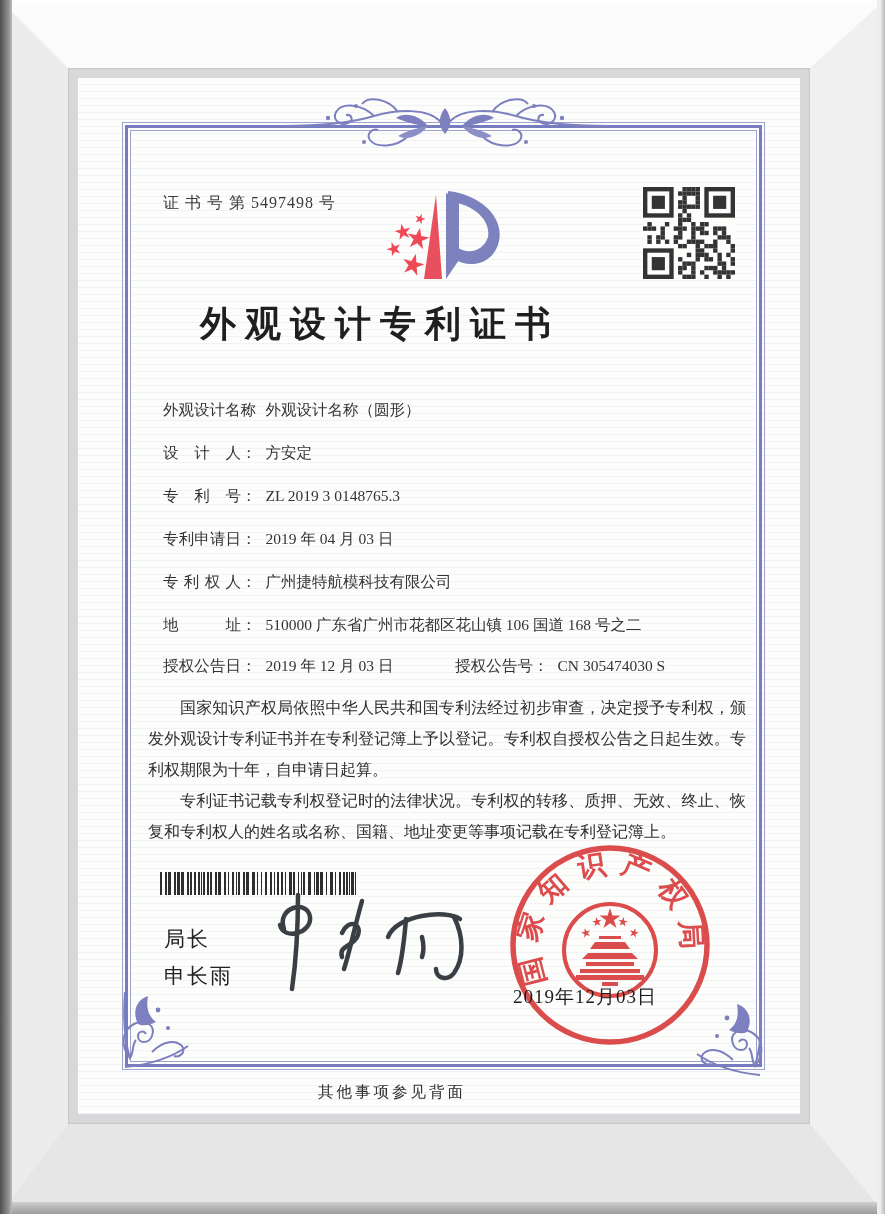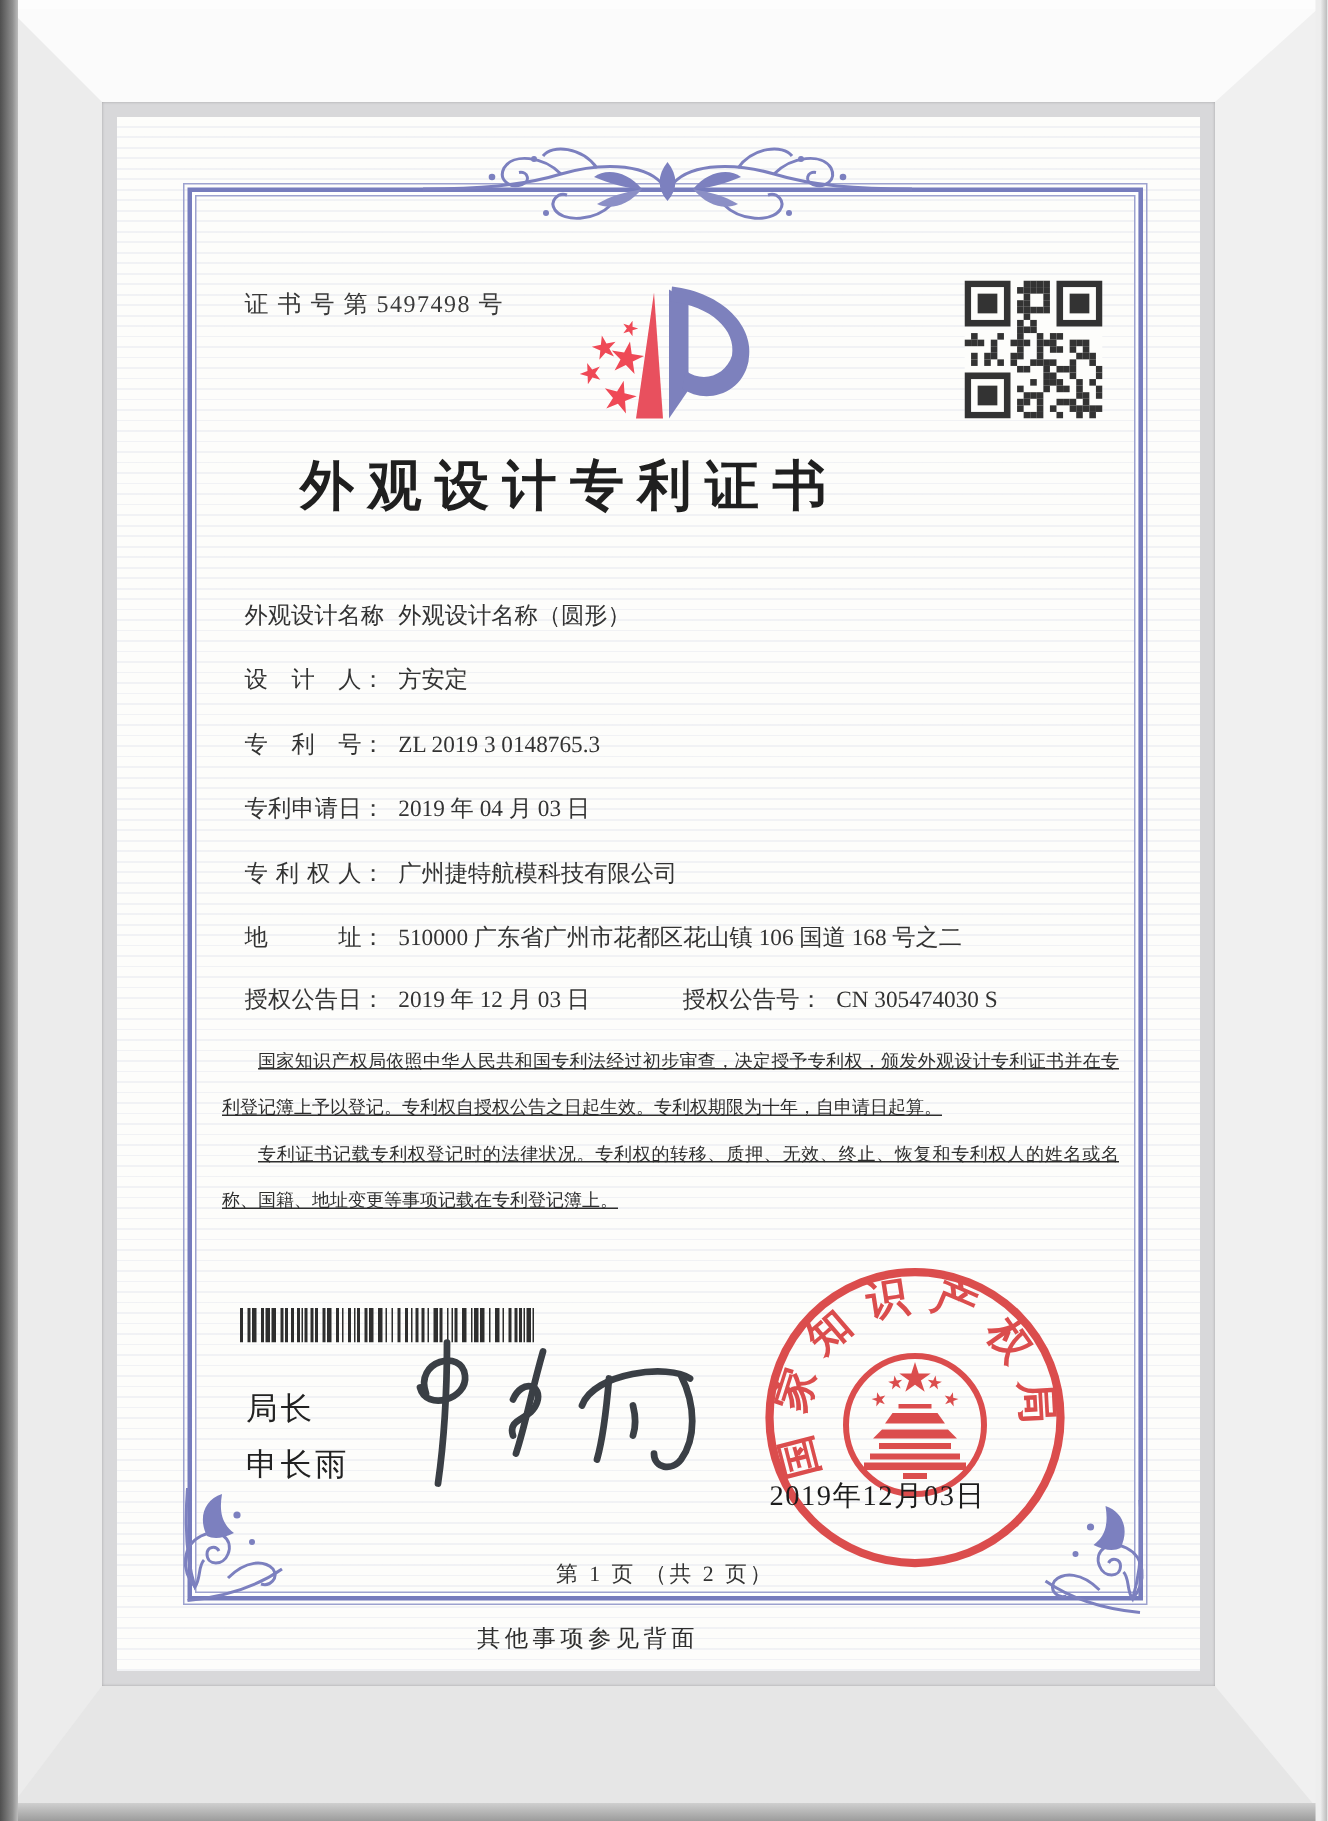--- a/index.html
+++ b/index.html
@@ -48,21 +48,21 @@
   .certno{position:absolute;left:163px;top:193px;font-size:16px;letter-spacing:1px;color:#3a3a3a;}
   .title{
     position:absolute;left:125px;top:300px;width:510px;text-align:center;
     font-size:36px;font-weight:bold;letter-spacing:9px;color:#1f1f1f;
   }
   .frow{position:absolute;left:163px;font-size:15.5px;white-space:nowrap;color:#333;}
   .flabel{display:inline-block;width:78px;text-align:justify;text-align-last:justify;vertical-align:bottom;}
   .fcolon{margin-right:9px;}
   .fpair2{position:absolute;left:292px;top:0;}
   .paras{position:absolute;left:148px;top:692px;width:598px;
-    font-size:12px;line-height:31px;text-align:justify;color:#2e2e2e;text-decoration:underline;}
+    font-size:16px;line-height:31px;text-align:justify;color:#2e2e2e;}
   .paras p{margin:0;text-indent:2em;}
   .sig-label{position:absolute;left:164px;font-size:21px;letter-spacing:2px;color:#222;
     font-family:"Liberation Sans","DejaVu Sans",sans-serif;}
   .pageinfo{position:absolute;left:125px;top:1040px;width:637px;text-align:center;
     font-size:14.5px;letter-spacing:2px;color:#333;}
   .backnote{position:absolute;left:78px;top:1082px;width:628px;text-align:center;
     font-size:15.5px;letter-spacing:3px;color:#2e2e2e;}
   .sealdate{position:absolute;left:513px;top:984px;width:170px;font-size:19px;
     letter-spacing:1px;color:#1c1c1c;z-index:6;}
   svg{display:block;}
@@ -391,16 +391,15 @@
         <path d="M-20,4 L20,4 L15,-3 L-15,-3 Z"></path>
         <path d="M-28,14 L28,14 L22,8 L-22,8 Z"></path>
         <rect x="-24" y="17" width="48" height="4"></rect>
         <rect x="-30" y="24" width="60" height="4"></rect>
         <rect x="-34" y="30" width="68" height="5"></rect>
         <rect x="-8" y="37" width="16" height="4"></rect>
       </g>
     </svg>
     <div class="sealdate">2019年12月03日</div>
 
-    <div class="pageinfo">第 1 页 （共 2 页）</div>
     <div class="backnote">其他事项参见背面</div>
   </div>
 </div>
 
 </body></html>

